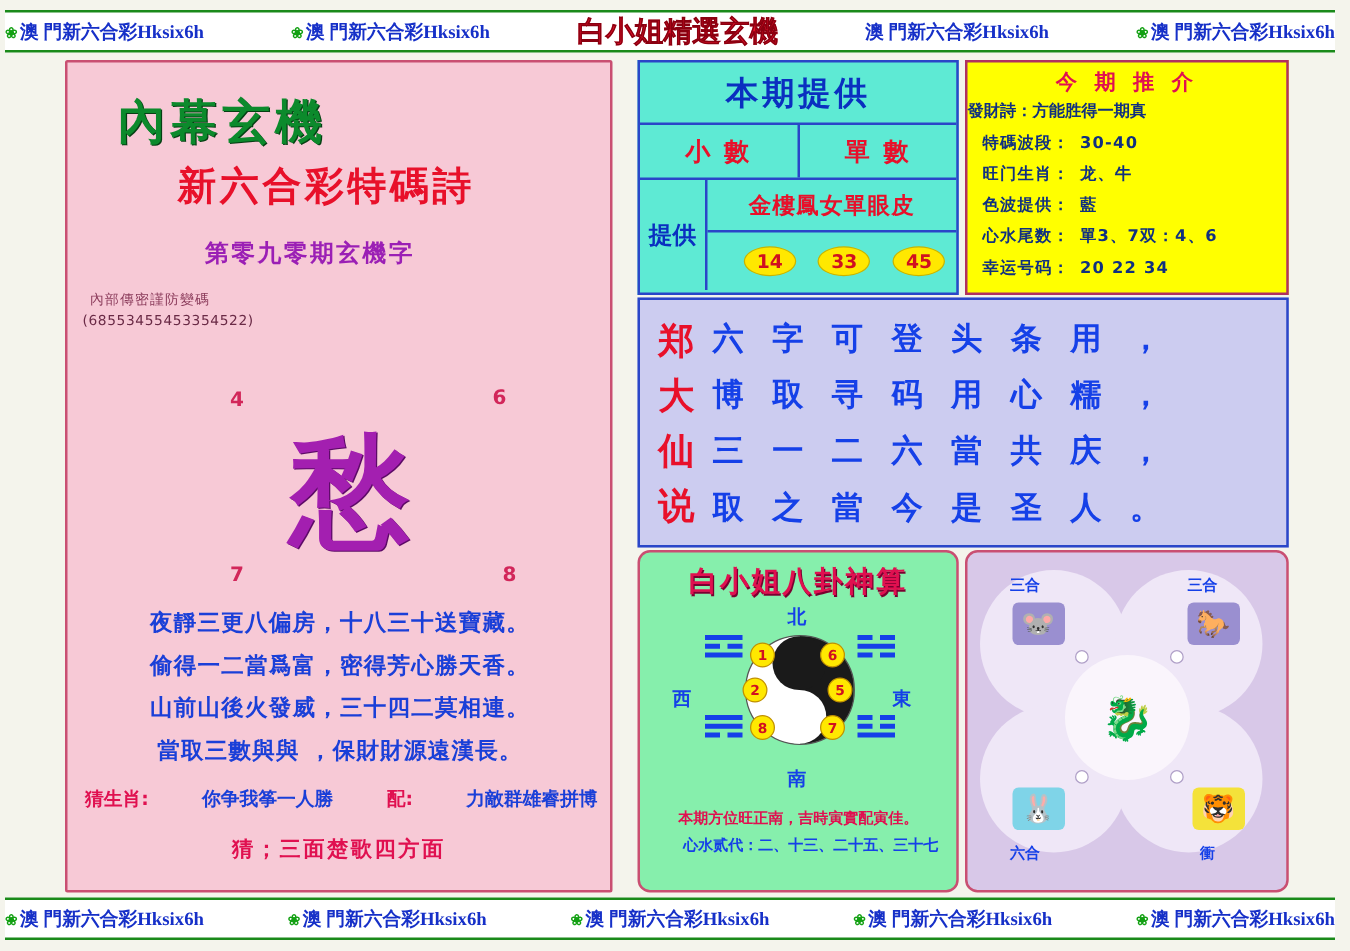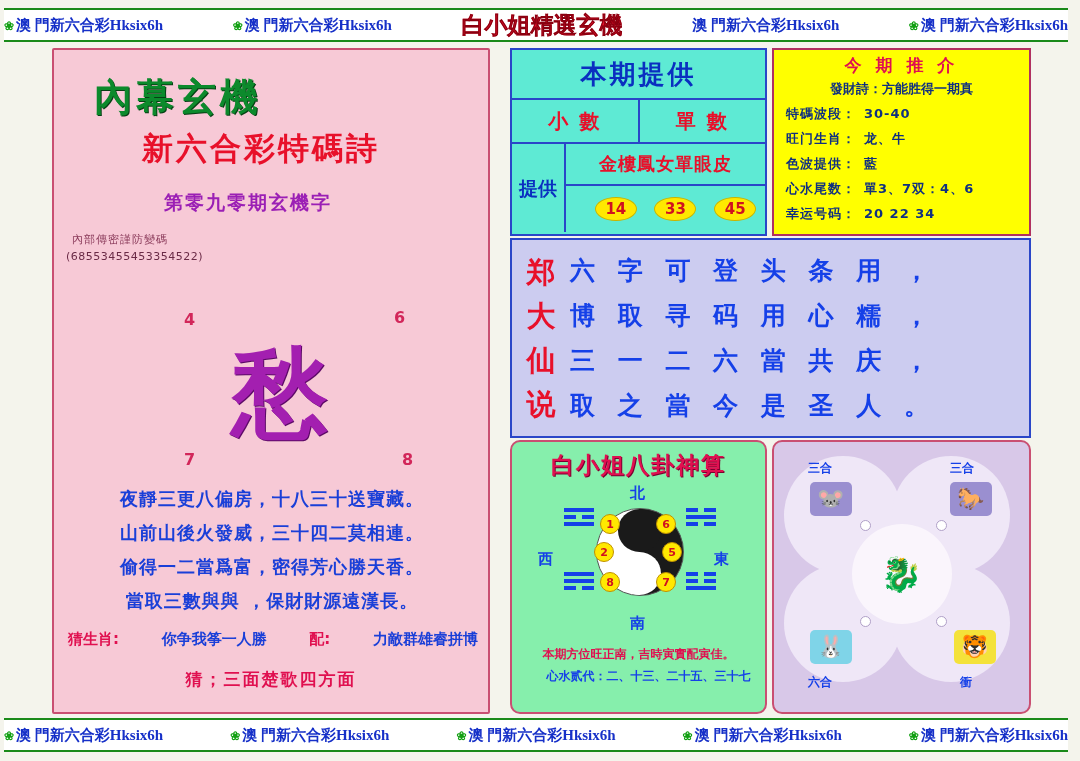--- a/index.html
+++ b/index.html
@@ -160,21 +160,21 @@
   .yellow-box{
     position:absolute;left:772px;top:48px;width:255px;height:184px;
     background:#ffff00;border:2px solid #b03060;
   }
   .yb-title{
     text-align:center;margin-top:4px;
     font-size:17px;font-weight:bold;color:#e01050;
     font-family:"DejaVu Sans", sans-serif;letter-spacing:4px;
   }
   .yb-sub{
-    text-align:center;margin-top:3px;
+    margin-top:3px;
     font-size:13px;color:#103080;font-weight:bold;
     font-family:"DejaVu Sans", sans-serif;
   }
   .yb-line{
     margin:7px 0 0 12px;font-size:13px;color:#103080;font-weight:bold;
     font-family:"DejaVu Sans", sans-serif;letter-spacing:1px;
   }
   .yb-line .v{margin-left:8px;}
 
   
@@ -314,22 +314,22 @@
 
     <div class="corner-num cn-tl">4</div>
     <div class="corner-num cn-tr">6</div>
     <div class="corner-num cn-bl">7</div>
     <div class="corner-num cn-br">8</div>
 
     <div class="big-char">愁</div>
 
     <div class="poem">
       <div>夜靜三更八偏房，十八三十送寶藏。</div>
+      <div>偷得一二當爲富，密得芳心勝天香。</div>
       <div>山前山後火發威，三十四二莫相連。</div>
-      <div>偷得一二當爲富，密得芳心勝天香。</div>
       <div>當取三數與與 ，保財財源遠漢長。</div>
     </div>
 
     <div class="guess-row">
       <span class="guess-lbl">猜生肖:</span>
       <span class="guess-val">你争我筝一人勝</span>
       <span class="guess-lbl">配:</span>
       <span class="guess-val">力敵群雄睿拼博</span>
     </div>
     <div class="guess-bottom">猜；三面楚歌四方面</div>

